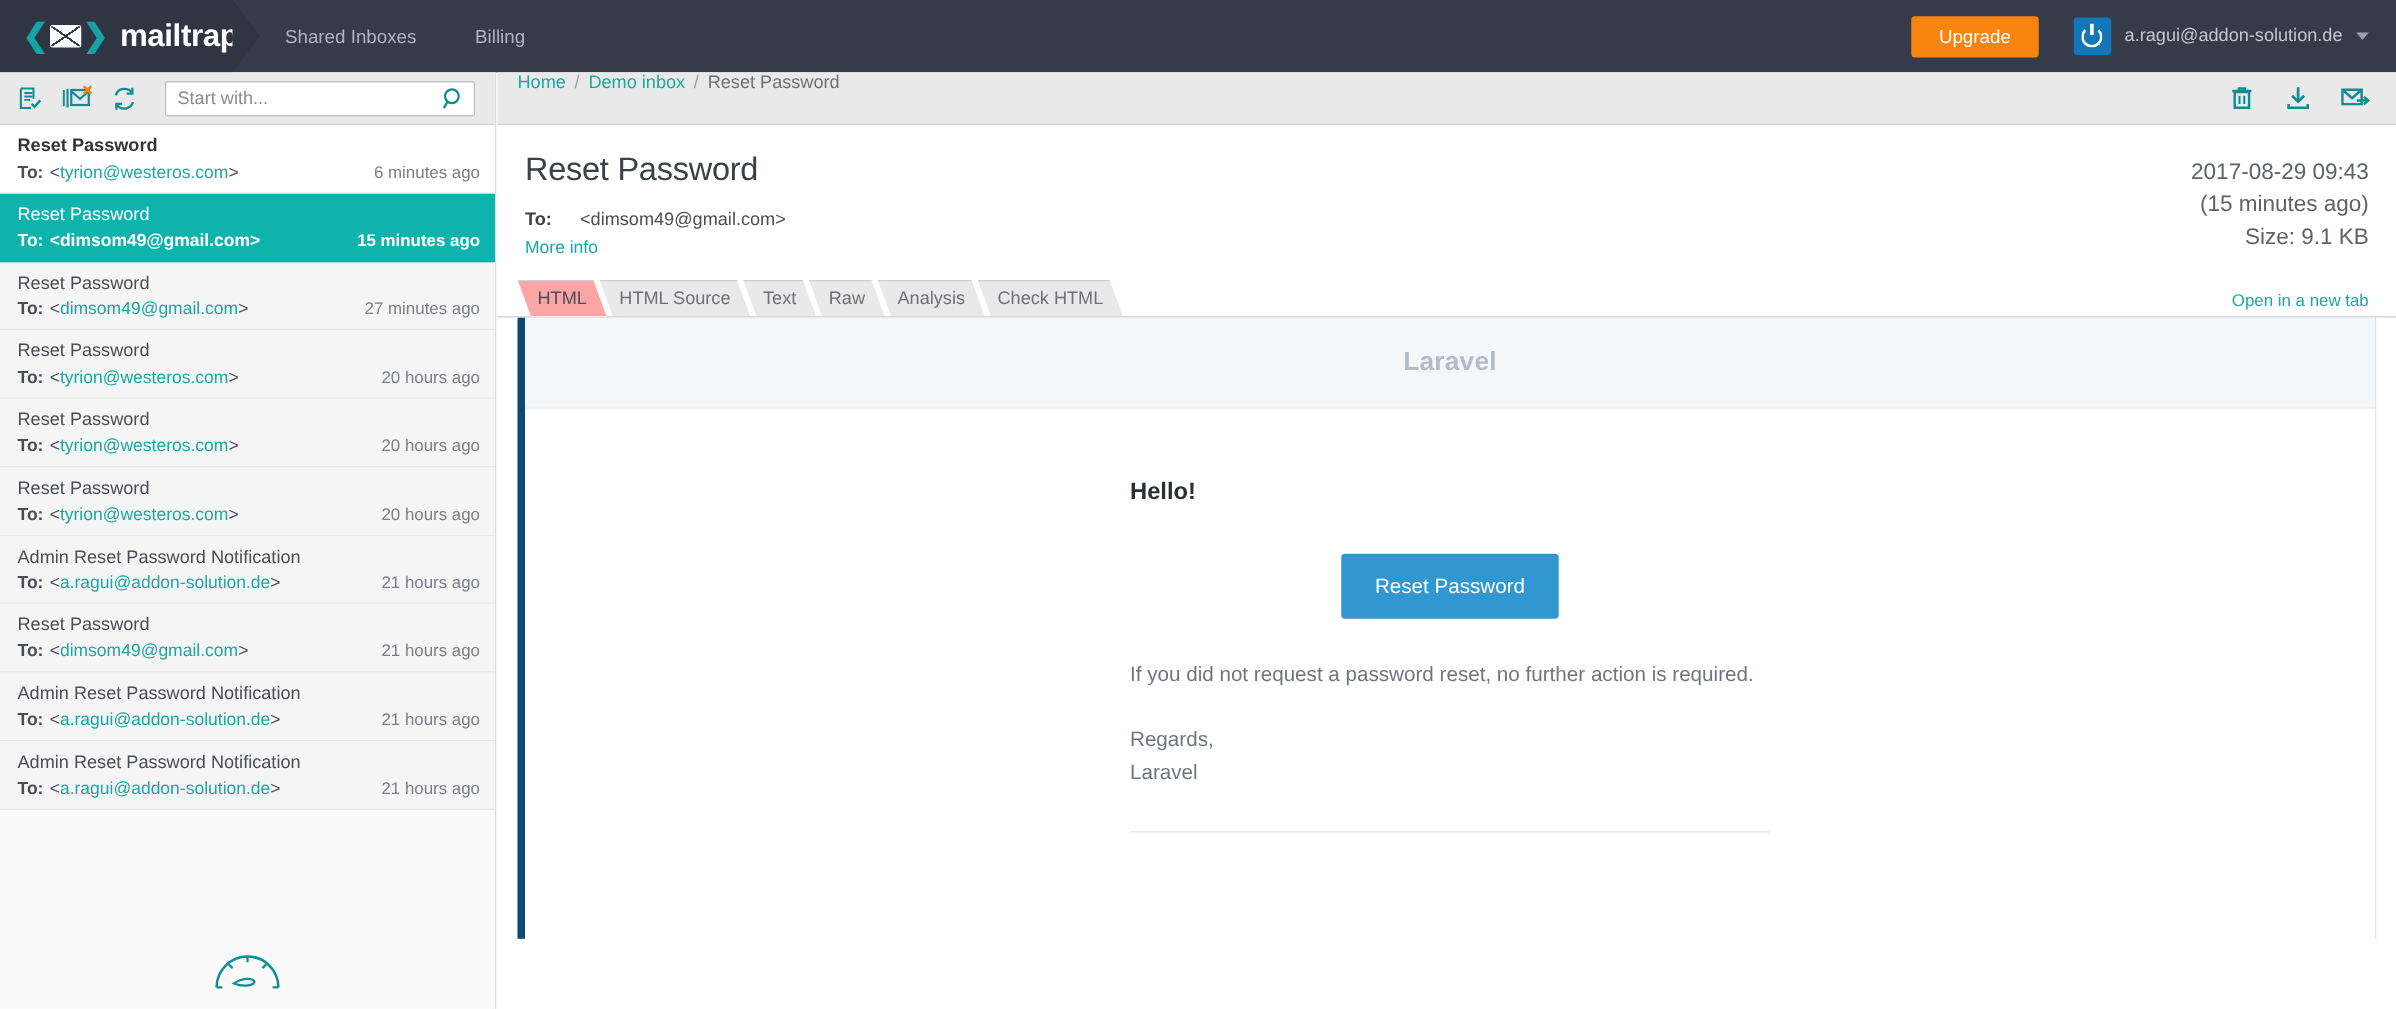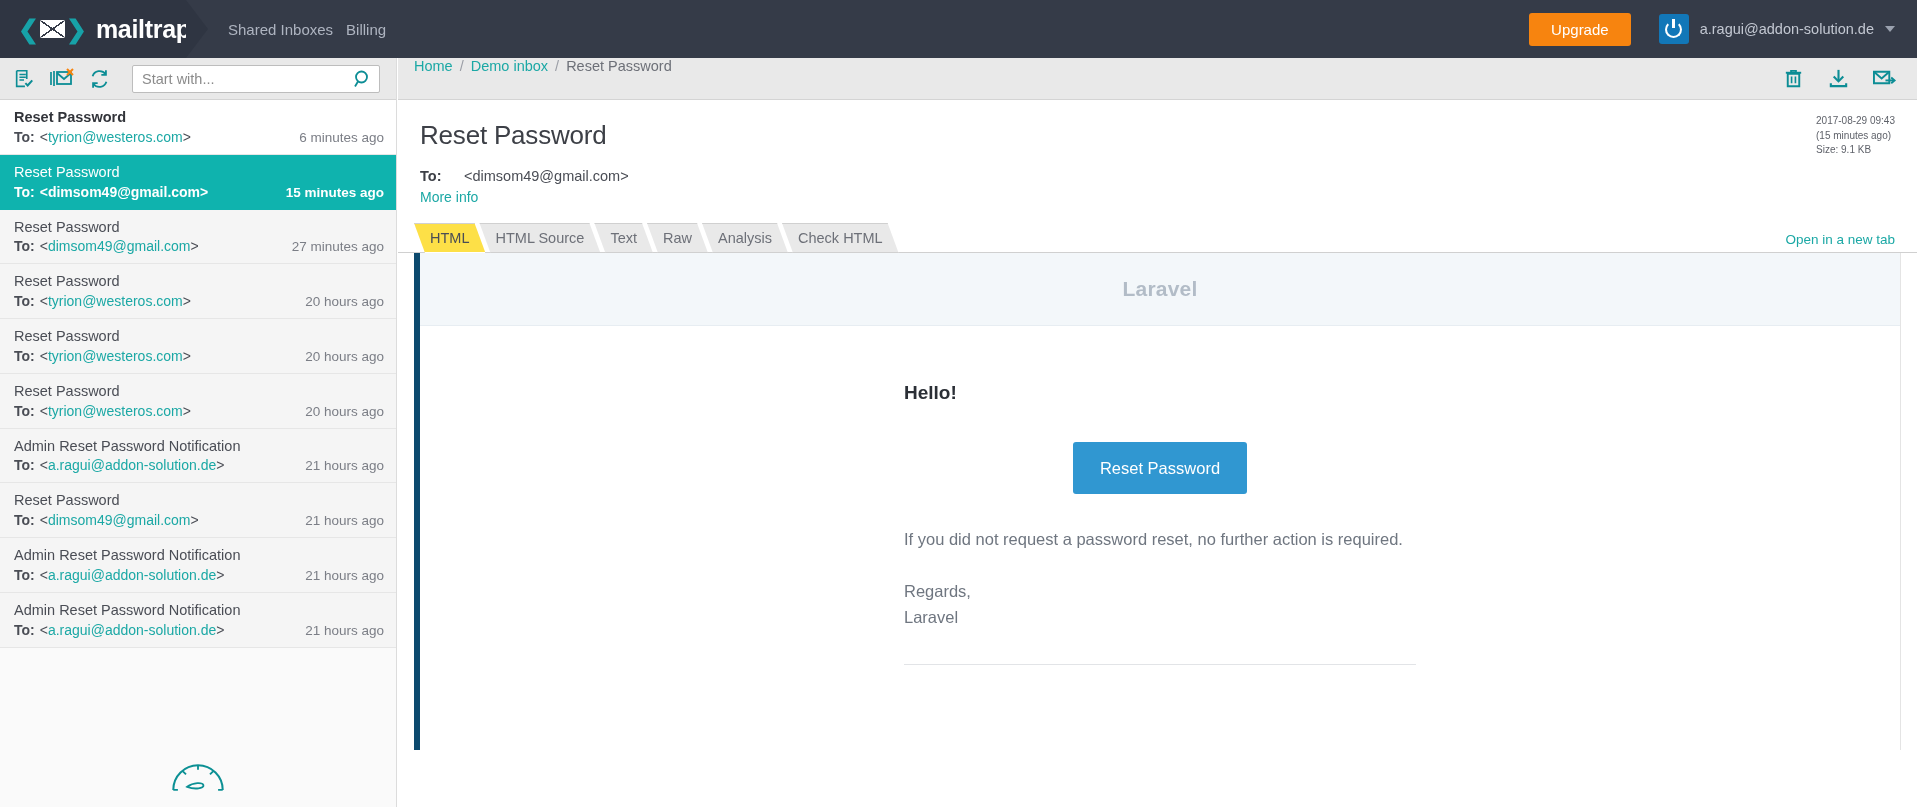--- a/index.html
+++ b/index.html
@@ -37,21 +37,21 @@
   .env-icon:before {
     content: ""; position: absolute; left: 1px; top: 1px;
     width: 23px; height: 16px;
     background:
       linear-gradient(to bottom right, transparent 47%, #353b48 47%, #353b48 53%, transparent 53%),
       linear-gradient(to bottom left, transparent 47%, #353b48 47%, #353b48 53%, transparent 53%);
   }
   .brand-text {
     color: #ffffff; font-size: 25px; font-weight: 700; letter-spacing: -0.3px;
   }
-  .nav-links { display: flex; align-items: center; gap: 13px; margin-left: 42px; }
+  .nav-links { display: flex; align-items: center; gap: 47px; margin-left: 42px; }
   .nav-link {
     color: #aeb4c0; font-size: 15px; text-decoration: none; cursor: pointer;
   }
   .nav-right {
     margin-left: auto; display: flex; align-items: center; gap: 28px; padding-right: 22px;
   }
   .upgrade-btn {
     background: #f7840f; color: #fff; font-size: 15px;
     padding: 8px 22px; border: none; border-radius: 3px; cursor: pointer;
     font-family: "Liberation Sans", sans-serif;
@@ -151,22 +151,22 @@
   }
   .meta-rows { margin-top: 16px; font-size: 14.5px; color: #4a4d55; line-height: 1.26; }
   .meta-row { display: flex; }
   .meta-key { width: 44px; font-weight: 700; color: #3d4047; }
   .meta-val { color: #4a4d55; }
   .more-info {
     display: inline-block; margin-top: 4px;
     font-size: 14px; color: #1ba8a5; text-decoration: none; cursor: pointer;
   }
   .stamp {
-    position: absolute; right: 22px; top: 14px; 
-    font-size: 10px; color: #5f6views; color: #5f626a; line-height: 1.45;
+    position: absolute; right: 22px; top: 24px; text-align: right;
+    font-size: 18px; color: #5f6views; color: #5f626a; line-height: 1.45;
   }
 
   
   .tabstrip {
     margin-top: 16px; padding-left: 16px; height: 30px; position: relative;
     display: flex; align-items: flex-end;
   }
   .tabstrip:after {
     content: ""; position: absolute; left: 0; right: 0; bottom: 0;
     height: 1px; background: #d0d0d0;
@@ -176,21 +176,21 @@
     display: flex; align-items: center; justify-content: center;
     font-size: 14.5px; color: #6d7078; cursor: pointer;
     background: #e9e9e9;
     border-top: 1px solid #d0d0d0; border-bottom: 1px solid #d0d0d0;
     margin-right: -6px;
     -webkit-clip-path: polygon(0 0, calc(100% - 11px) 0, 100% 100%, 11px 100%);
     clip-path: polygon(0 0, calc(100% - 11px) 0, 100% 100%, 11px 100%);
     z-index: 1;
   }
   .tab.active {
-    background: #fde047; color: #4a4d55; z-index: 5; border-bottom-color: #ffffff; text-align: center;
+    background: #fca5a5; color: #4a4d55; z-index: 5; border-bottom-color: #ffffff; text-align: center;
   }
   .tab-shell { position: relative; display: flex; align-items: flex-end; }
   .open-new {
     margin-left: auto; font-size: 13.5px; color: #1ba8a5;
     text-decoration: none; cursor: pointer; padding-right: 22px; padding-bottom: 6px;
   }
 
   
   .preview {
     margin: 0 16px; border-left: 6px solid #0c4a6e; border-right: 1px solid #e4e4e4;

